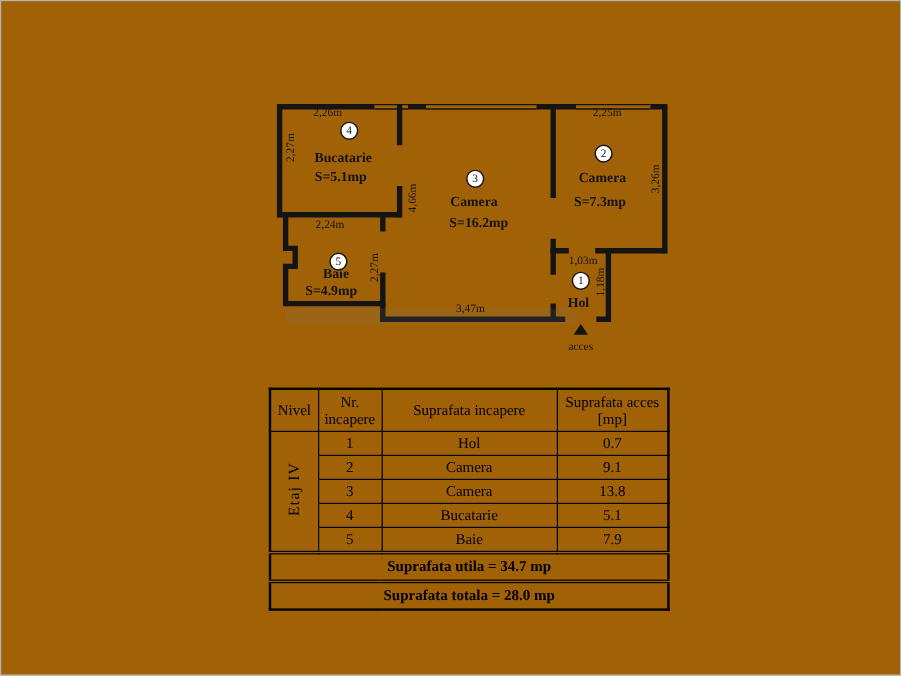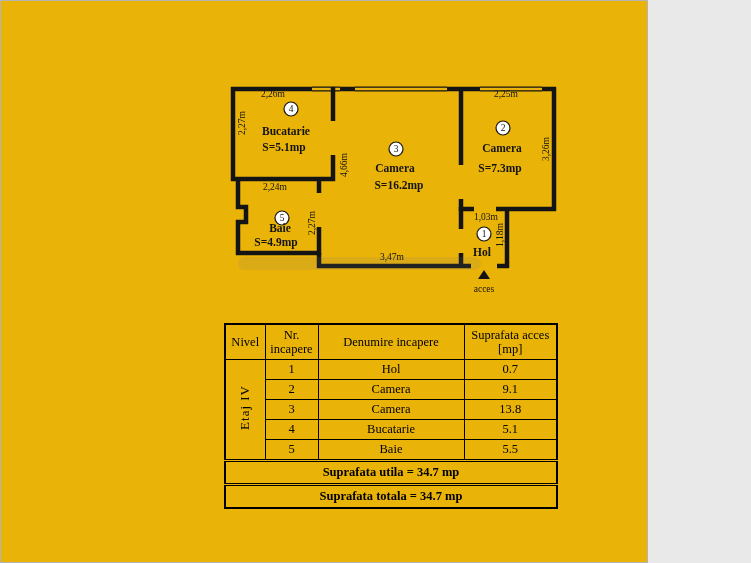--- a/index.html
+++ b/index.html
@@ -1,19 +1,19 @@
 <!DOCTYPE html>
 <html><head>
 <meta charset="utf-8">
 <style>
   html,body{margin:0;padding:0;background:#e9e9e9;}
   .canvas{
     position:relative;
-    width:648px;height:563px;
-    background:#eab308;
+    width:751px;height:563px;
+    background:#a16207;
     border:1px solid #b4b4b4;
     box-sizing:border-box;
     overflow:hidden;
     font-family:"Liberation Serif", serif;
     color:#141414;
   }
   .plan-svg{position:absolute;left:0;top:0;}
   .plan-svg text{fill:#141414;font-family:"Liberation Serif", serif;}
   .dim{font-size:9.5px;}
   .room-label{font-size:11.5px;font-weight:bold;}
@@ -157,21 +157,21 @@
         <col style="width:40px">
           <col style="width:53px">
           <col style="width:146px">
           <col style="width:93px">
       </colgroup>
       <thead>
         <tr>
           <th>Nivel</th>
           <th>Nr.
 incapere</th>
-          <th>Denumire incapere</th>
+          <th>Suprafata incapere</th>
           <th>Suprafata acces
 [mp]</th>
         </tr>
       </thead>
       <tbody>
         <tr>
           <td rowspan="5">
             <span class="vert-label">Etaj IV</span>
           </td>
           <td>1</td>
@@ -189,27 +189,27 @@
           <td>13.8</td>
         </tr>
         <tr>
           <td>4</td>
           <td>Bucatarie</td>
           <td>5.1</td>
         </tr>
         <tr>
           <td>5</td>
           <td>Baie</td>
-          <td>5.5</td>
+          <td>7.9</td>
         </tr>
       </tbody>
       <tfoot>
         <tr>
           <td colspan="4">Suprafata utila = 34.7 mp</td>
         </tr>
         <tr>
-          <td colspan="4">Suprafata totala = 34.7 mp</td>
+          <td colspan="4">Suprafata totala = 28.0 mp</td>
         </tr>
       </tfoot>
     </table>
   </div>
 
 </div>
 
 </body></html>

